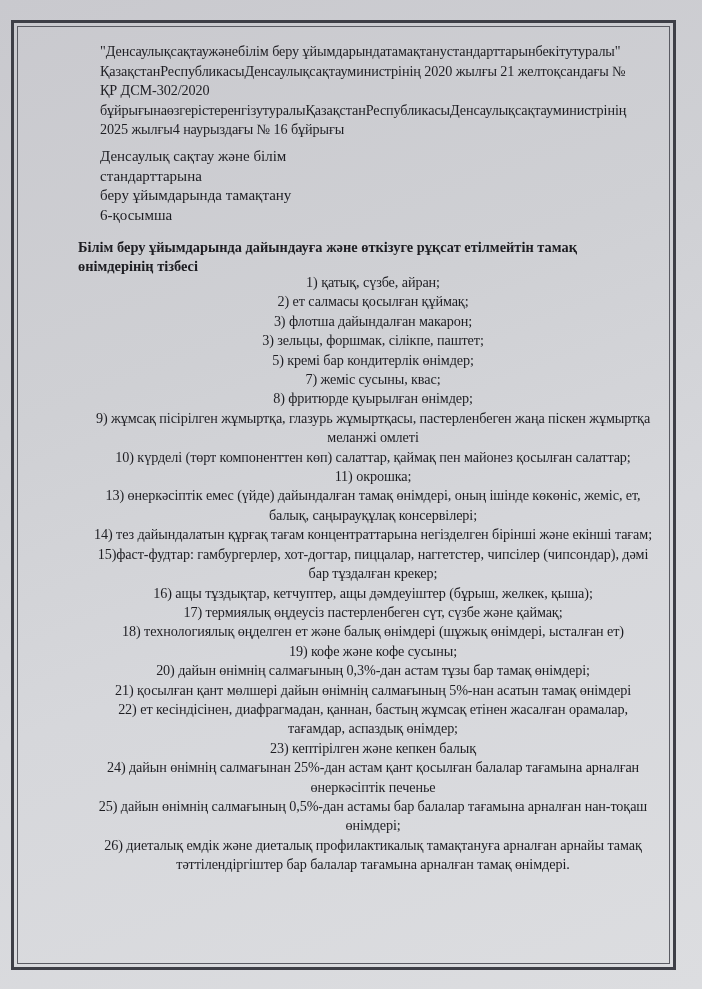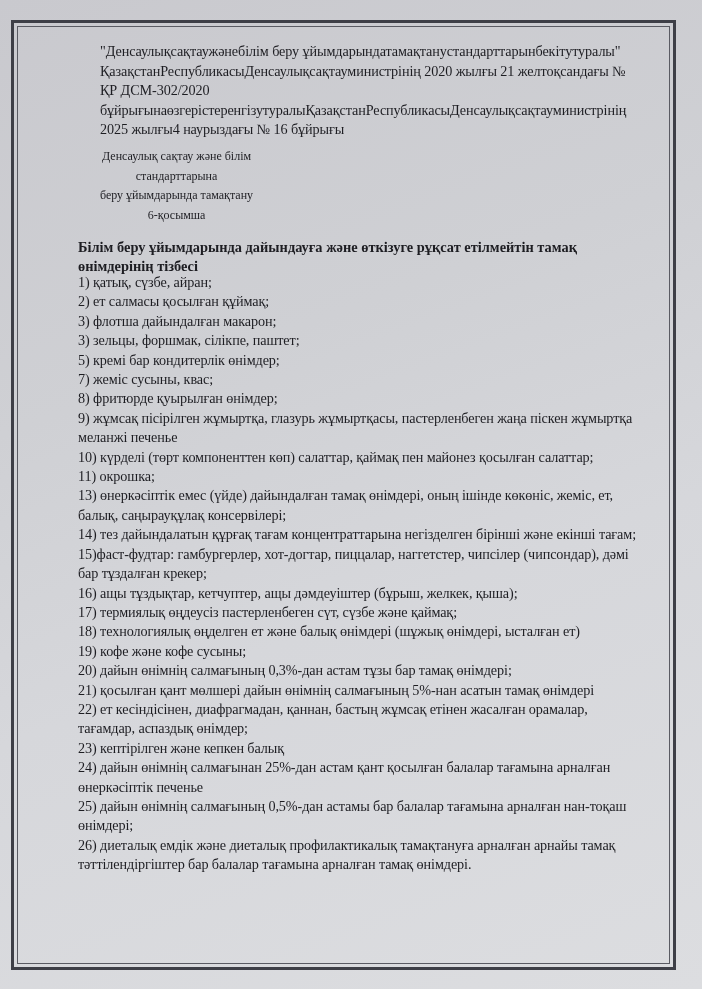--- a/index.html
+++ b/index.html
@@ -39,23 +39,22 @@
       width: 580px;
       font-size: 14.2px;
       line-height: 19.6px;
       letter-spacing: -0.1px;
     }
     .header-ref div { white-space: nowrap; }
     .annex {
       position: absolute;
       left: 100px;
       top: 147px;
-      font-size: 12px;
+      font-size: 15px;
       line-height: 19.6px;
-      text-align: center;
     }
     .annex div { white-space: nowrap; }
     .title {
       position: absolute;
       left: 78px;
       top: 238px;
       width: 580px;
       text-align: left;
       font-weight: bold;
       font-size: 14.4px;
@@ -63,20 +62,21 @@
     }
     .title div { white-space: nowrap; }
     .list {
       position: absolute;
       left: 78px;
       top: 273px;
       width: 590px;
       font-size: 14.2px;
       line-height: 19.4px;
       letter-spacing: -0.1px;
+      text-align: center;
     }
     .list .line { white-space: nowrap; }
   </style>
 </head>
 <body>
 
 <div class="frame-outer">
   <div class="frame-inner"></div>
 </div>
 
@@ -102,21 +102,21 @@
 
 <div class="list">
   <div class="line">1) қатық, сүзбе, айран;</div>
   <div class="line">2) ет салмасы қосылған құймақ;</div>
   <div class="line">3) флотша дайындалған макарон;</div>
   <div class="line">3) зельцы, форшмак, сілікпе, паштет;</div>
   <div class="line">5) кремі бар кондитерлік өнімдер;</div>
   <div class="line">7) жеміс сусыны, квас;</div>
   <div class="line">8) фритюрде қуырылған өнімдер;</div>
   <div class="line">9) жұмсақ пісірілген жұмыртқа, глазурь жұмыртқасы, пастерленбеген жаңа піскен жұмыртқа</div>
-  <div class="line">меланжі печенье</div>
+  <div class="line">меланжі омлеті</div>
   <div class="line">10) күрделі (төрт компоненттен көп) салаттар, қаймақ пен майонез қосылған салаттар;</div>
   <div class="line">11) окрошка;</div>
   <div class="line">13) өнеркәсіптік емес (үйде) дайындалған тамақ өнімдері, оның ішінде көкөніс, жеміс, ет,</div>
   <div class="line">балық, саңырауқұлақ консервілері;</div>
   <div class="line">14) тез дайындалатын құрғақ тағам концентраттарына негізделген бірінші және екінші тағам;</div>
   <div class="line">15)фаст-фудтар: гамбургерлер, хот-догтар, пиццалар, наггетстер, чипсілер (чипсондар), дәмі</div>
   <div class="line">бар тұздалған крекер;</div>
   <div class="line">16) ащы тұздықтар, кетчуптер, ащы дәмдеуіштер (бұрыш, желкек, қыша);</div>
   <div class="line">17) термиялық өңдеусіз пастерленбеген сүт, сүзбе және қаймақ;</div>
   <div class="line">18) технологиялық өңделген ет және балық өнімдері (шұжық өнімдері, ысталған ет)</div>

